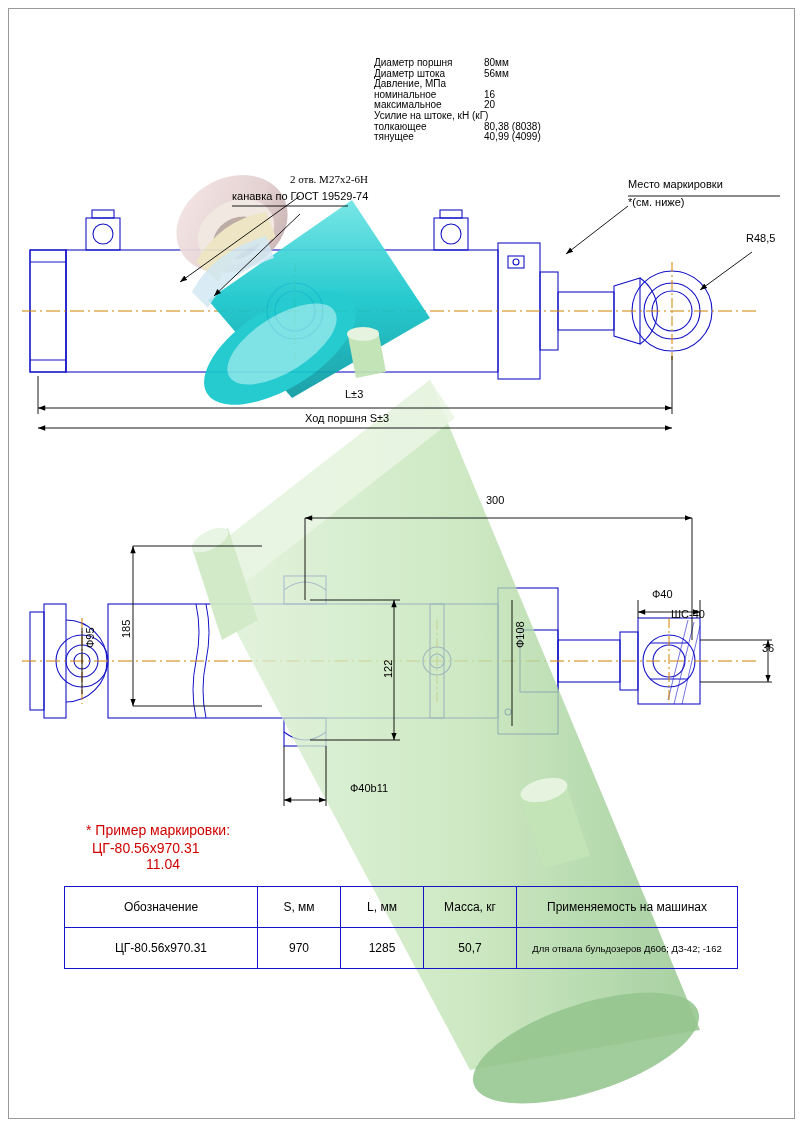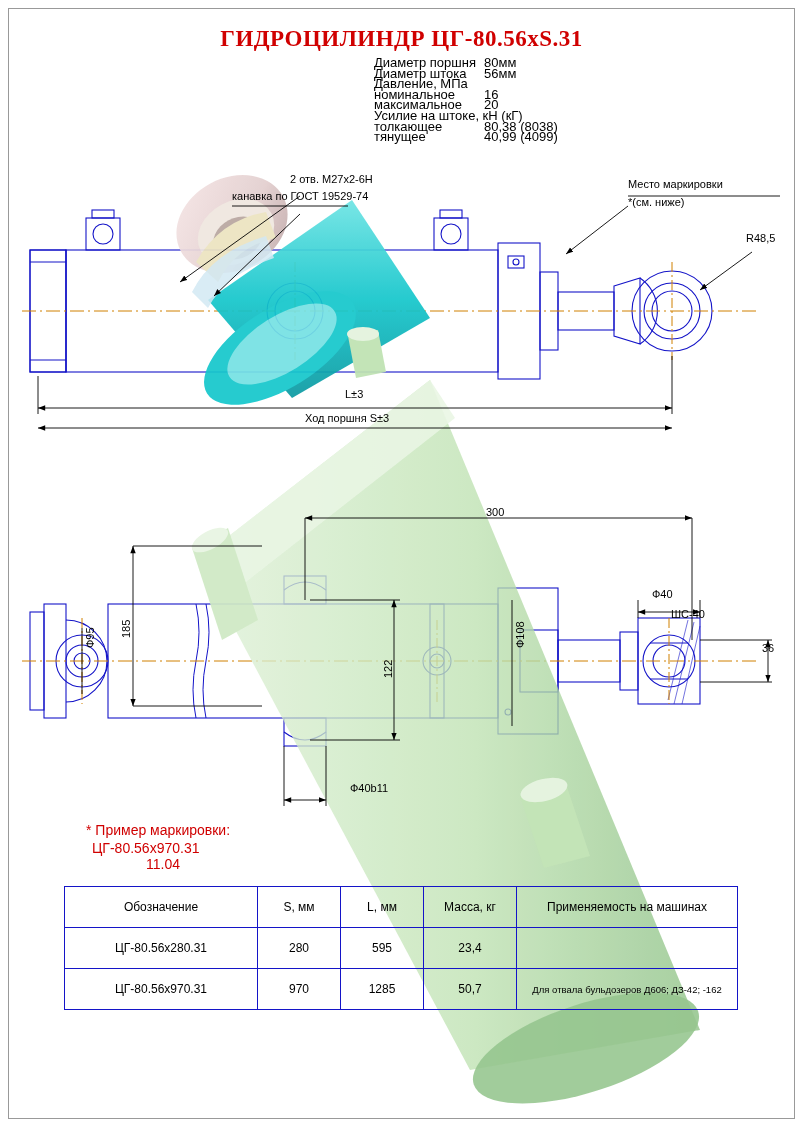--- a/index.html
+++ b/index.html
@@ -5,40 +5,39 @@
   html,body{margin:0;padding:0;background:#ffffff;}
   body{width:803px;height:1127px;font-family:"Liberation Sans",sans-serif;}
   #page{position:relative;width:803px;height:1127px;overflow:hidden;background:#fff;}
   .frame{position:absolute;left:8px;top:8px;width:787px;height:1111px;border:1px solid #999;box-sizing:border-box;}
   .abs{position:absolute;}
   .title{
     left:0;top:26px;width:803px;text-align:center;
     font-family:"Liberation Serif",serif;font-weight:bold;font-size:23px;color:#d00000;
     letter-spacing:0.5px;
   }
-  .specs{left:374px;top:58px;font-size:13px;color:#000;line-height:10.6px;white-space:nowrap;}
+  .specs{left:374px;top:58px;font-size:10px;color:#000;line-height:10.6px;white-space:nowrap;}
   .specs .row{display:block;position:relative;height:10.6px;}
   .specs .lbl{display:inline-block;}
   .specs .val{position:absolute;left:110px;}
 
   svg.draw{position:absolute;left:0;top:0;width:803px;height:1127px;}
   .lbl-txt{position:absolute;font-size:11px;color:#000;white-space:nowrap;}
   .lbl-sm{position:absolute;font-size:14px;color:#000;white-space:nowrap;}
   .red{color:#d00000;}
   .tbl{position:absolute;left:64px;top:886px;width:674px;border-collapse:collapse;font-size:12px;}
   .tbl td,.tbl th{border:1px solid #1414c8;height:38px;text-align:center;font-weight:normal;color:#000;}
   .tbl .applic{font-size:9.5px;}
 </style>
 </head>
 <body>
 
 <div id="page">
   <div class="frame"></div>
 
-  <div class="abs title">ГИДРОЦИЛИНДР  ЦГ-80.56xS.31</div>
 
   <div class="abs specs">
     <span class="row"><span class="lbl">Диаметр поршня</span><span class="val">80мм</span></span>
     <span class="row"><span class="lbl">Диаметр штока</span><span class="val">56мм</span></span>
     <span class="row"><span class="lbl">Давление, МПа</span><span class="val"></span></span>
     <span class="row"><span class="lbl">   номинальное</span><span class="val">16</span></span>
     <span class="row"><span class="lbl">   максимальное</span><span class="val">20</span></span>
     <span class="row"><span class="lbl">Усилие на штоке, кН (кГ)</span><span class="val"></span></span>
     <span class="row"><span class="lbl">   толкающее</span><span class="val">80,38 (8038)</span></span>
     <span class="row"><span class="lbl">   тянущее</span><span class="val">40,99 (4099)</span></span>
@@ -227,28 +226,28 @@
 
       <line x1="300" y1="196" x2="180" y2="282" marker-end="url(#ar)"></line>
       <line x1="300" y1="214" x2="214" y2="296" marker-end="url(#ar)"></line>
     </g>
     <g stroke="#000" stroke-width="0.9">
       <line x1="628" y1="196" x2="780" y2="196"></line>
       <line x1="232" y1="206" x2="348" y2="206"></line>
     </g>
   </svg>
 
-  <div class="lbl-txt" style="left:290px;top:173px;">2 отв. М27х2-6Н</div>
+  <div class="lbl-txt" style="left:290px;top:173px;font-family:Liberation Serif, serif;">2 отв. М27х2-6Н</div>
   <div class="lbl-txt" style="left:232px;top:190px;">канавка по ГОСТ 19529-74</div>
   <div class="lbl-txt" style="left:628px;top:178px;">Место маркировки</div>
   <div class="lbl-txt" style="left:628px;top:196px;">*(см. ниже)</div>
   <div class="lbl-txt" style="left:746px;top:232px;">R48,5</div>
   <div class="lbl-txt" style="left:345px;top:388px;">L±3</div>
   <div class="lbl-txt" style="left:305px;top:412px;">Ход поршня S±3</div>
-  <div class="lbl-txt" style="left:486px;top:494px;margin-top:12px;">300</div>
+  <div class="lbl-txt" style="left:486px;top:494px;">300</div>
   <div class="lbl-txt" style="left:120px;top:638px;transform:rotate(-90deg);transform-origin:left top;">185</div>
   <div class="lbl-txt" style="left:382px;top:678px;transform:rotate(-90deg);transform-origin:left top;">122</div>
   <div class="lbl-txt" style="left:84px;top:648px;transform:rotate(-90deg);transform-origin:left top;">Ф95</div>
   <div class="lbl-txt" style="left:514px;top:648px;transform:rotate(-90deg);transform-origin:left top;">Ф108</div>
   <div class="lbl-txt" style="left:350px;top:782px;">Ф40b11</div>
   <div class="lbl-txt" style="left:652px;top:588px;">Ф40</div>
   <div class="lbl-txt" style="left:640px;top:608px;padding-left:31px;">ШС-40</div>
   <div class="lbl-txt" style="left:762px;top:642px;">36</div>
 
   <div class="lbl-sm red" style="left:86px;top:822px;">* Пример маркировки:</div>
@@ -260,27 +259,20 @@
       <tr>
         <th style="width:190px">Обозначение</th>
         <th style="width:80px">S, мм</th>
         <th style="width:80px">L, мм</th>
         <th style="width:90px">Масса, кг</th>
         <th>Применяемость на машинах</th>
       </tr>
     </thead>
     <tbody>
       <tr>
-        <td>ЦГ-80.56х280.31</td>
-        <td>280</td>
-        <td>595</td>
-        <td>23,4</td>
-        <td class="applic"></td>
-      </tr>
-      <tr>
         <td>ЦГ-80.56х970.31</td>
         <td>970</td>
         <td>1285</td>
         <td>50,7</td>
         <td class="applic">Для отвала бульдозеров Д606; ДЗ-42; -162</td>
       </tr>
     </tbody>
   </table>
 </div>
 

